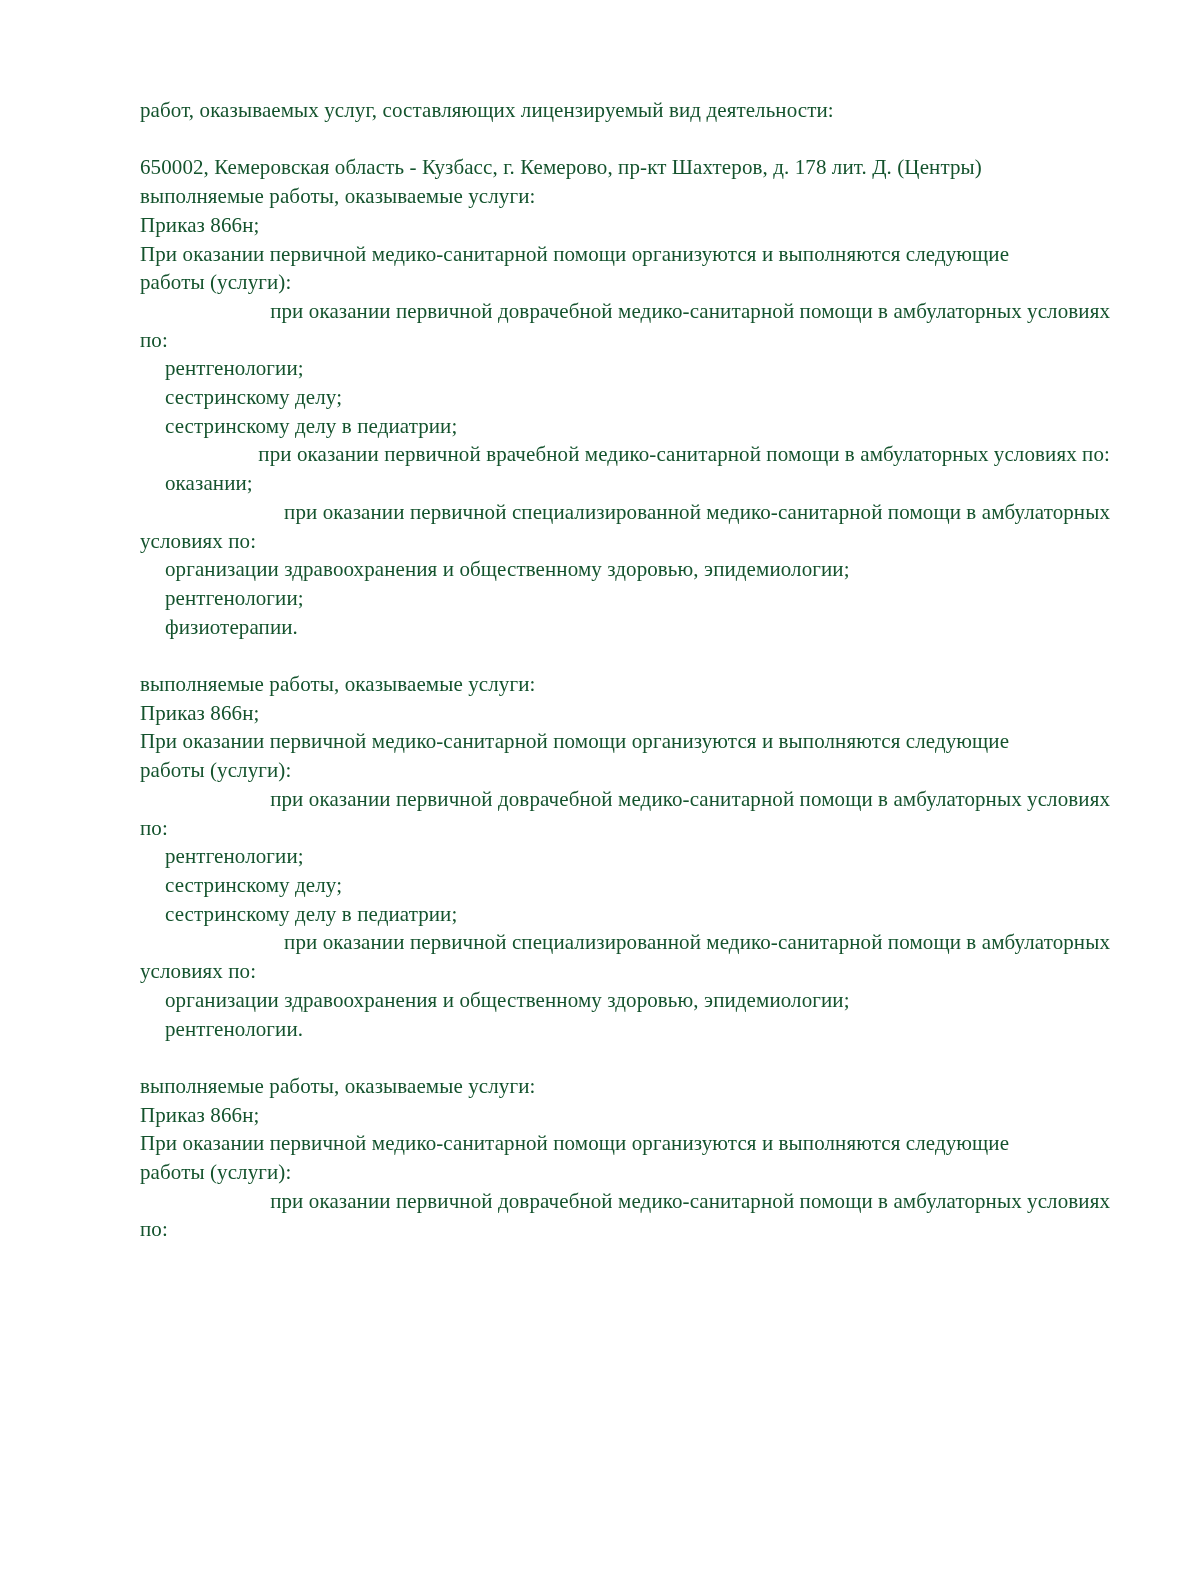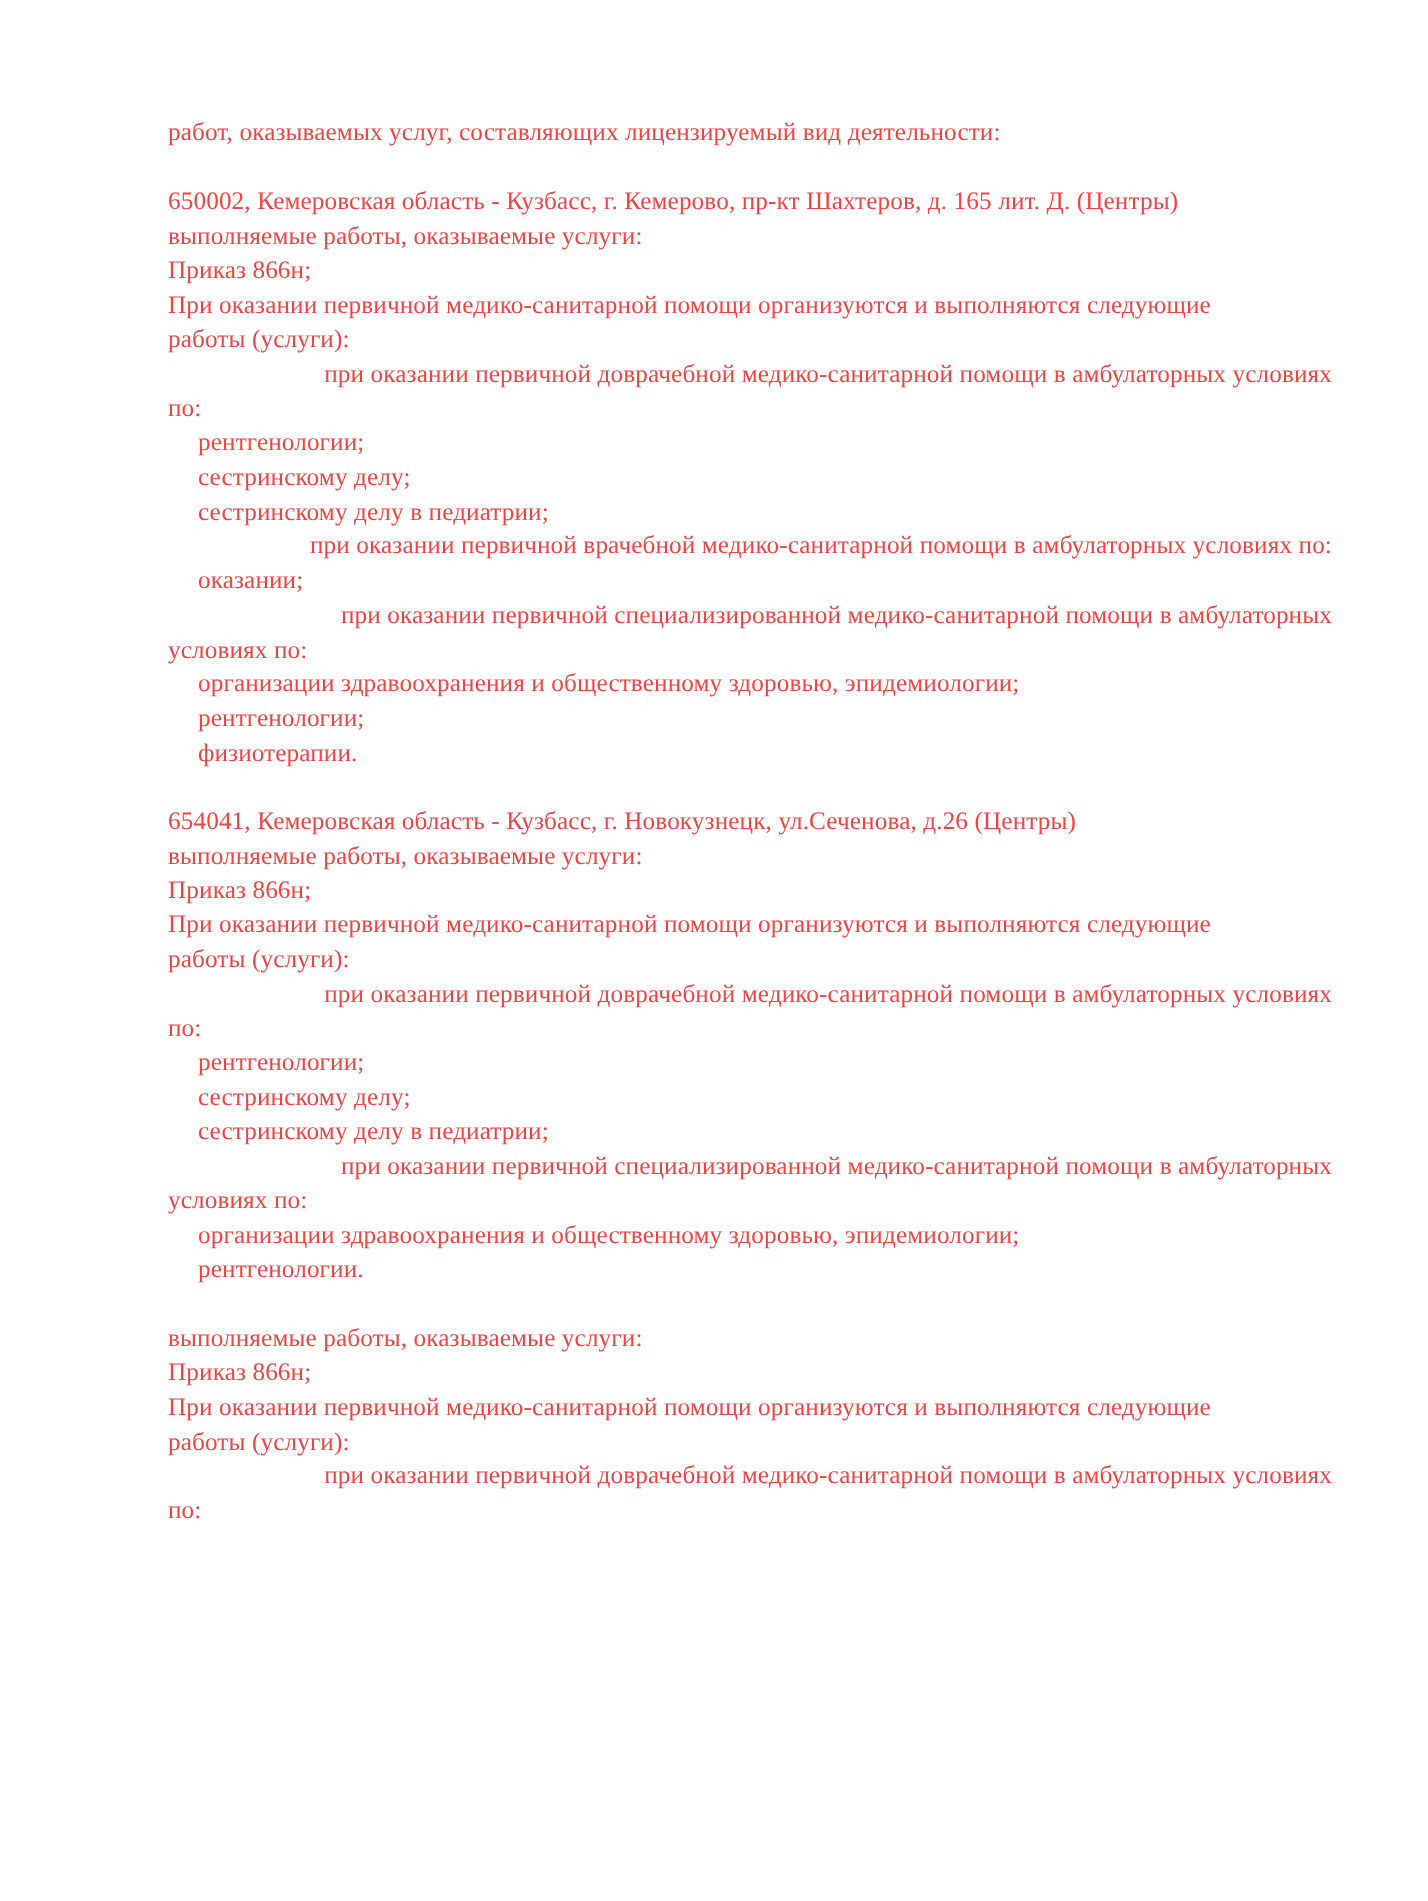--- a/index.html
+++ b/index.html
@@ -14,57 +14,56 @@
     }
     .page {
       box-sizing: border-box;
       width: 1190px;
       height: 1584px;
       background: #ffffff;
       padding: 96px 80px 60px 140px;
       font-family: "Liberation Serif", "DejaVu Serif", serif;
       font-size: 21px;
       line-height: 28.7px;
-      color: #ef4444;
+      color: #14532d;
     }
     .doc-line {
       white-space: pre-wrap;
       min-height: 28.7px;
       letter-spacing: 0.1px;
     }
     .indent-0 { padding-left: 0; }
     .indent-1 { padding-left: 10px; text-align: right; }
     .indent-2 { padding-left: 25px; }
   </style>
 </head>
 <body>
 
 <div class="page">
   <div id="document-body">
       <div class="doc-line indent-0">работ, оказываемых услуг, составляющих лицензируемый вид деятельности:</div>
       <div class="doc-line indent-0">&nbsp;</div>
-      <div class="doc-line indent-0">650002, Кемеровская область - Кузбасс, г. Кемерово, пр-кт Шахтеров, д. 165 лит. Д. (Центры)</div>
+      <div class="doc-line indent-0">650002, Кемеровская область - Кузбасс, г. Кемерово, пр-кт Шахтеров, д. 178 лит. Д. (Центры)</div>
       <div class="doc-line indent-0">выполняемые работы, оказываемые услуги:</div>
       <div class="doc-line indent-0">Приказ 866н;</div>
       <div class="doc-line indent-0">При оказании первичной медико-санитарной помощи организуются и выполняются следующие</div>
       <div class="doc-line indent-0">работы (услуги):</div>
       <div class="doc-line indent-1">при оказании первичной доврачебной медико-санитарной помощи в амбулаторных условиях</div>
       <div class="doc-line indent-0">по:</div>
       <div class="doc-line indent-2">рентгенологии;</div>
       <div class="doc-line indent-2">сестринскому делу;</div>
       <div class="doc-line indent-2">сестринскому делу в педиатрии;</div>
       <div class="doc-line indent-1">при оказании первичной врачебной медико-санитарной помощи в амбулаторных условиях по:</div>
       <div class="doc-line indent-2">оказании;</div>
       <div class="doc-line indent-1">при оказании первичной специализированной медико-санитарной помощи в амбулаторных</div>
       <div class="doc-line indent-0">условиях по:</div>
       <div class="doc-line indent-2">организации здравоохранения и общественному здоровью, эпидемиологии;</div>
       <div class="doc-line indent-2">рентгенологии;</div>
       <div class="doc-line indent-2">физиотерапии.</div>
       <div class="doc-line indent-0">&nbsp;</div>
-      <div class="doc-line indent-0">654041, Кемеровская область - Кузбасс, г. Новокузнецк, ул.Сеченова, д.26 (Центры)</div>
       <div class="doc-line indent-0">выполняемые работы, оказываемые услуги:</div>
       <div class="doc-line indent-0">Приказ 866н;</div>
       <div class="doc-line indent-0">При оказании первичной медико-санитарной помощи организуются и выполняются следующие</div>
       <div class="doc-line indent-0">работы (услуги):</div>
       <div class="doc-line indent-1">при оказании первичной доврачебной медико-санитарной помощи в амбулаторных условиях</div>
       <div class="doc-line indent-0">по:</div>
       <div class="doc-line indent-2">рентгенологии;</div>
       <div class="doc-line indent-2">сестринскому делу;</div>
       <div class="doc-line indent-2">сестринскому делу в педиатрии;</div>
       <div class="doc-line indent-1">при оказании первичной специализированной медико-санитарной помощи в амбулаторных</div>

